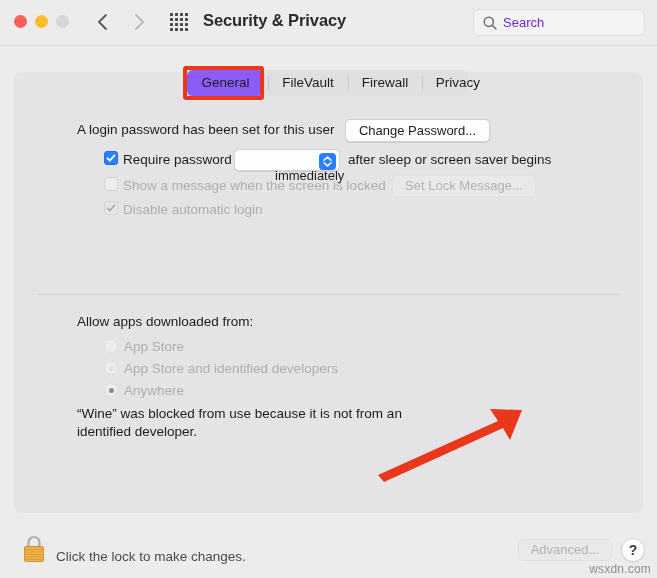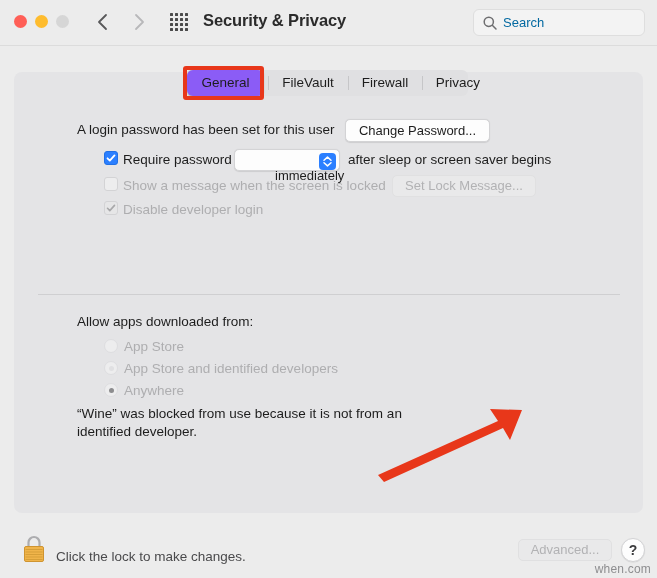--- a/index.html
+++ b/index.html
@@ -82,21 +82,21 @@
   }
   #search-icon {
     position: absolute;
     left: 8px; top: 5px;
     width: 16px; height: 16px;
   }
   #search-placeholder {
     position: absolute;
     left: 29px; top: 5px;
     font-size: 13px;
-    color: #0369a1;
+    color: #6d28d9;
   }
 
   
   #panel {
     position: absolute;
     left: 14px; top: 72px;
     width: 629px; height: 441px;
     background: #e4e4e6;
     border-radius: 8px;
   }
@@ -395,21 +395,21 @@
 
   <div class="checkbox off" style="left:104px; top:177px;"></div>
   <div class="ptext dim" style="left:123px; top:178px;">Show a message when the screen is locked</div>
   <div class="pushbtn disabled" style="left:392px; top:175px; width:144px; height:22px; line-height:20px;text-align:center;">Set Lock Message...</div>
 
   <div class="checkbox on-dim" style="left:104px; top:201px;">
     <svg width="12" height="12" viewBox="0 0 12 12">
       <polyline points="2.5,6.3 4.8,8.6 9.5,3.4" fill="none" stroke="#a8a8aa" stroke-width="1.6" stroke-linecap="round" stroke-linejoin="round"></polyline>
     </svg>
   </div>
-  <div class="ptext dim" style="left:123px; top:202px;">Disable developer login</div>
+  <div class="ptext dim" style="left:123px; top:202px;">Disable automatic login</div>
 
   <div id="divider"></div>
 
   <div class="ptext" style="left:77px; top:314px;">Allow apps downloaded from:</div>
 
   <div class="radio" style="left:104px; top:339px;">
     <div class="inner"></div>
   </div>
   <div class="ptext dim" style="left:124px; top:339px;">App Store</div>
 
@@ -444,15 +444,15 @@
         <line x1="4.5" y1="26.5" x2="21.5" y2="26.5"></line>
       </g>
     </svg>
   </div>
   <div id="lock-text">Click the lock to make changes.</div>
 
   <div class="pushbtn disabled" id="advanced-btn">Advanced...</div>
 
   <div id="help-btn">?</div>
 
-  <div id="watermark">when.com</div>
+  <div id="watermark">wsxdn.com</div>
 
 </div>
 
 </body></html>

